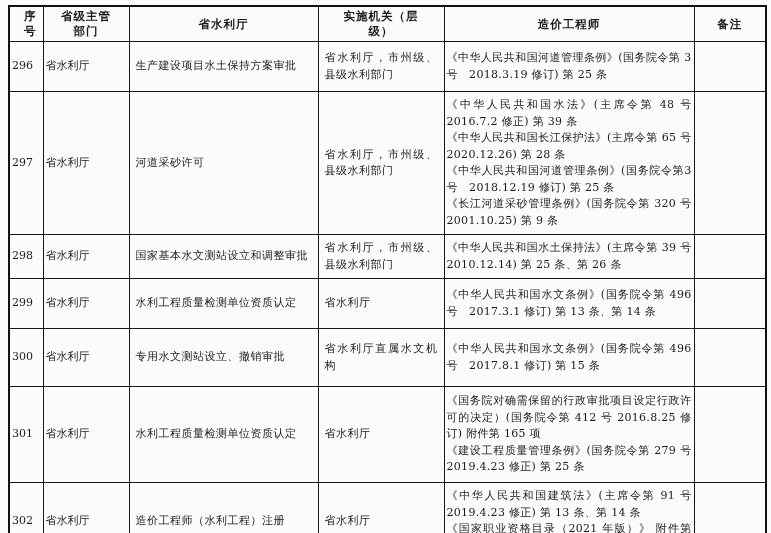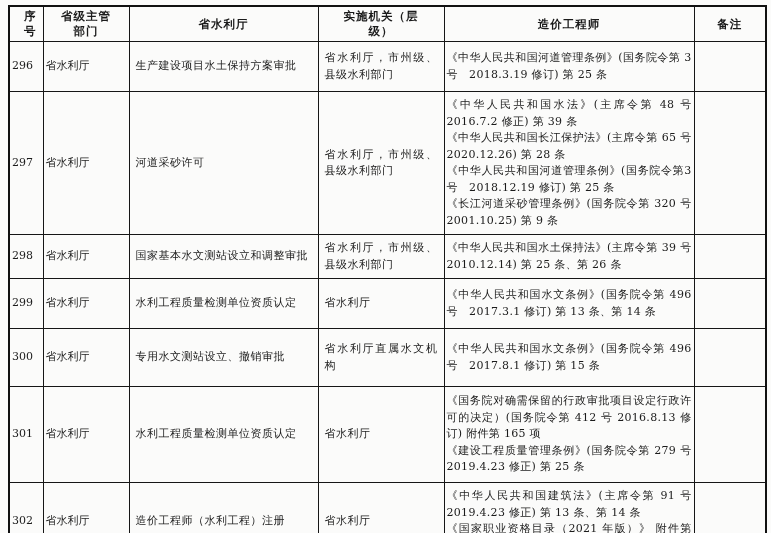--- a/index.html
+++ b/index.html
@@ -123,21 +123,21 @@
       <td class="c-left">专用水文测站设立、撤销审批</td>
       <td class="c-left">省水利厅直属水文机构</td>
       <td class="c-basis">《中华人民共和国水文条例》(国务院令第 496 号　2017.8.1 修订) 第 15 条</td>
       <td class="c-center"></td>
     </tr>
     <tr>
       <td class="c-center">301</td>
       <td class="c-center">省水利厅</td>
       <td class="c-left">水利工程质量检测单位资质认定</td>
       <td class="c-left">省水利厅</td>
-      <td class="c-basis">《国务院对确需保留的行政审批项目设定行政许可的决定）(国务院令第 412 号 2016.8.13 修订) 附件第 165 项
+      <td class="c-basis">《国务院对确需保留的行政审批项目设定行政许可的决定）(国务院令第 412 号 2016.8.25 修订) 附件第 165 项
 《建设工程质量管理条例》(国务院令第 279 号　2019.4.23 修正) 第 25 条</td>
       <td class="c-center"></td>
     </tr>
     <tr>
       <td class="c-center">302</td>
       <td class="c-center">省水利厅</td>
       <td class="c-left">造价工程师（水利工程）注册</td>
       <td class="c-left">省水利厅</td>
       <td class="c-basis">《中华人民共和国建筑法》(主席令第 91 号 2019.4.23 修正) 第 13 条、第 14 条
 《国家职业资格目录（2021 年版）》 附件第 12 项</td>

